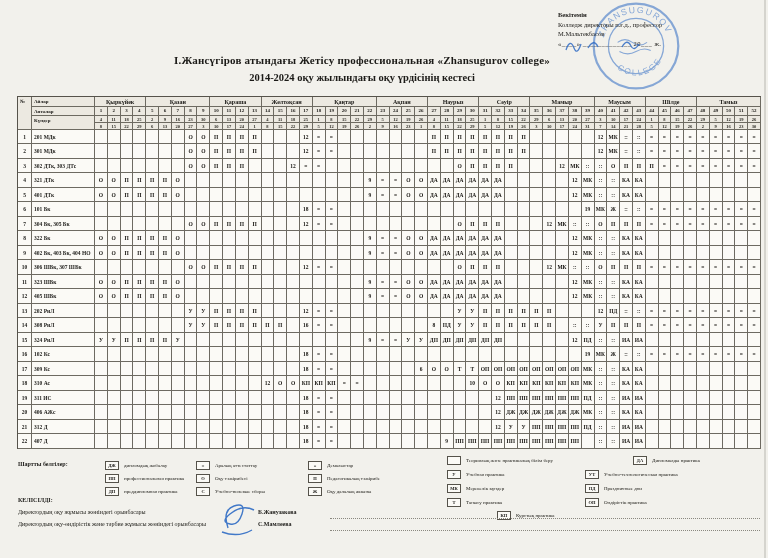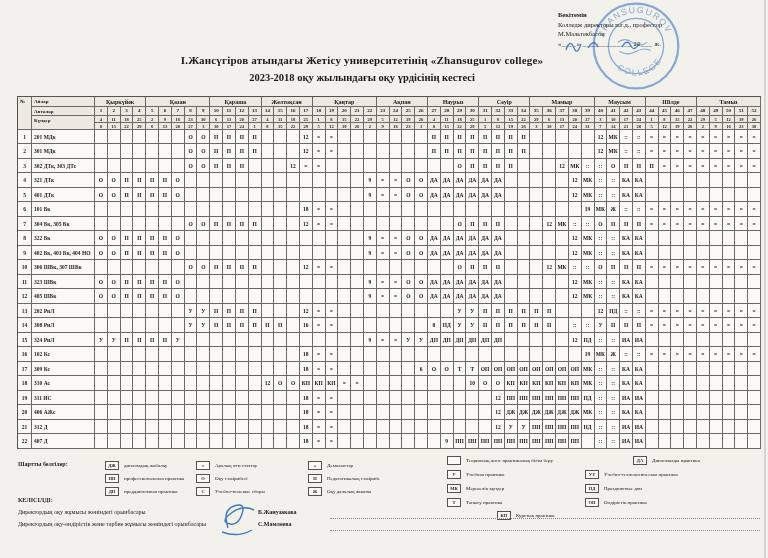--- a/index.html
+++ b/index.html
@@ -87,22 +87,22 @@
     <textPath href="#arcBot" startOffset="28%">COLLEGE</textPath>
   </text>
   <path d="M30,46 q8,-6 16,0 t16,0 M32,56 q9,5 18,0 t16,-1" fill="none" stroke="#2f6bc4" stroke-width="1.2"></path>
 </svg>
 
 <svg class="bluesig" style="left:560px;top:32px;" width="90" height="26" viewBox="0 0 90 26">
   <path d="M6,18 q4,-12 8,-2 q3,8 7,-4 M28,16 q6,-10 10,-1 M62,15 q5,-9 9,-1 q3,6 8,-2" fill="none" stroke="#2f6bc4" stroke-width="1.3" opacity=".85"></path>
 </svg>
 
 <div class="titlewrap">
-  <div class="title1">І.Жансүгіров атындағы Жетісу университетінің  «Zhansugurov college»</div>
-  <div class="title2">2023-2018 оқу жылындағы оқу үрдісінің кестесі</div>
+  <div class="title1">І.Жансүгіров атындағы Жетісу профессиональная  «Zhansugurov college»</div>
+  <div class="title2">2014-2024 оқу жылындағы оқу үрдісінің кестесі</div>
 </div>
 
 <div id="grid">
     <div class="c hd lbl" style="grid-area: 1 / 1 / span 4 / span 1;">№</div>
     <div class="c hd lbl" style="grid-area: 1 / 2 / span 1 / span 1;">Айлар</div>
     <div class="c hd lbl" style="grid-area: 2 / 2 / span 1 / span 1;">Апталар</div>
     <div class="c hd lbl" style="grid-area: 3 / 2 / span 2 / span 1;">Күндер</div>
     <div class="c hd month" style="grid-area: 1 / 3 / span 1 / span 4;">Қыркүйек</div>
     <div class="c hd month" style="grid-area: 1 / 7 / span 1 / span 5;">Қазан</div>
     <div class="c hd month" style="grid-area: 1 / 12 / span 1 / span 4;">Қараша</div>

